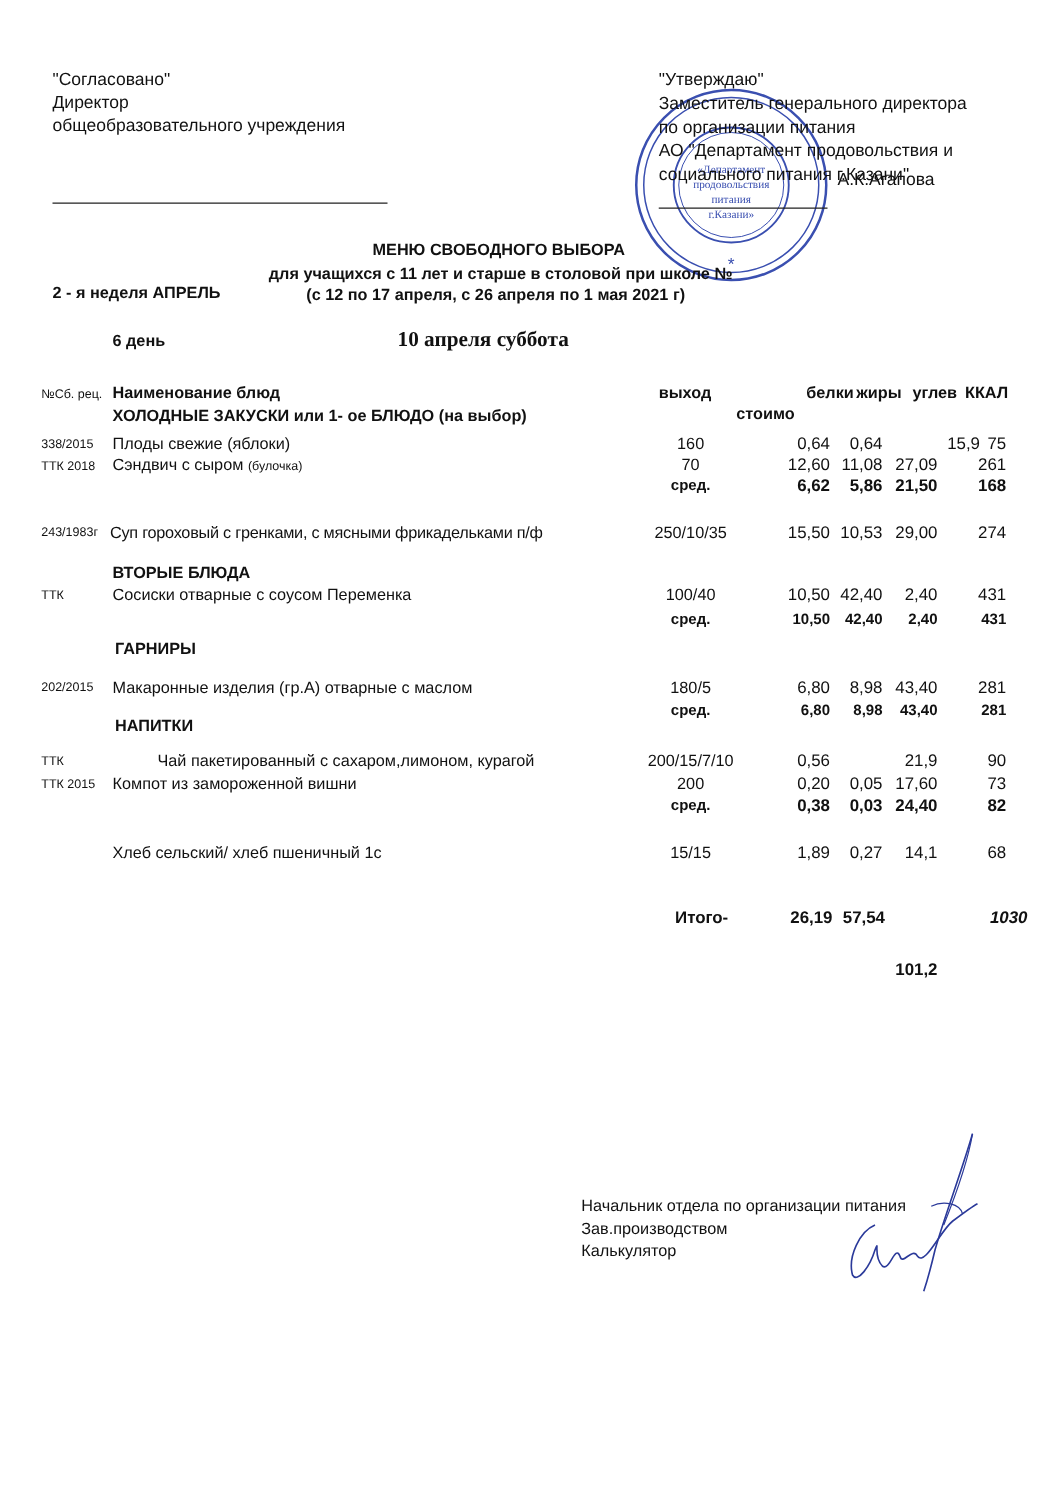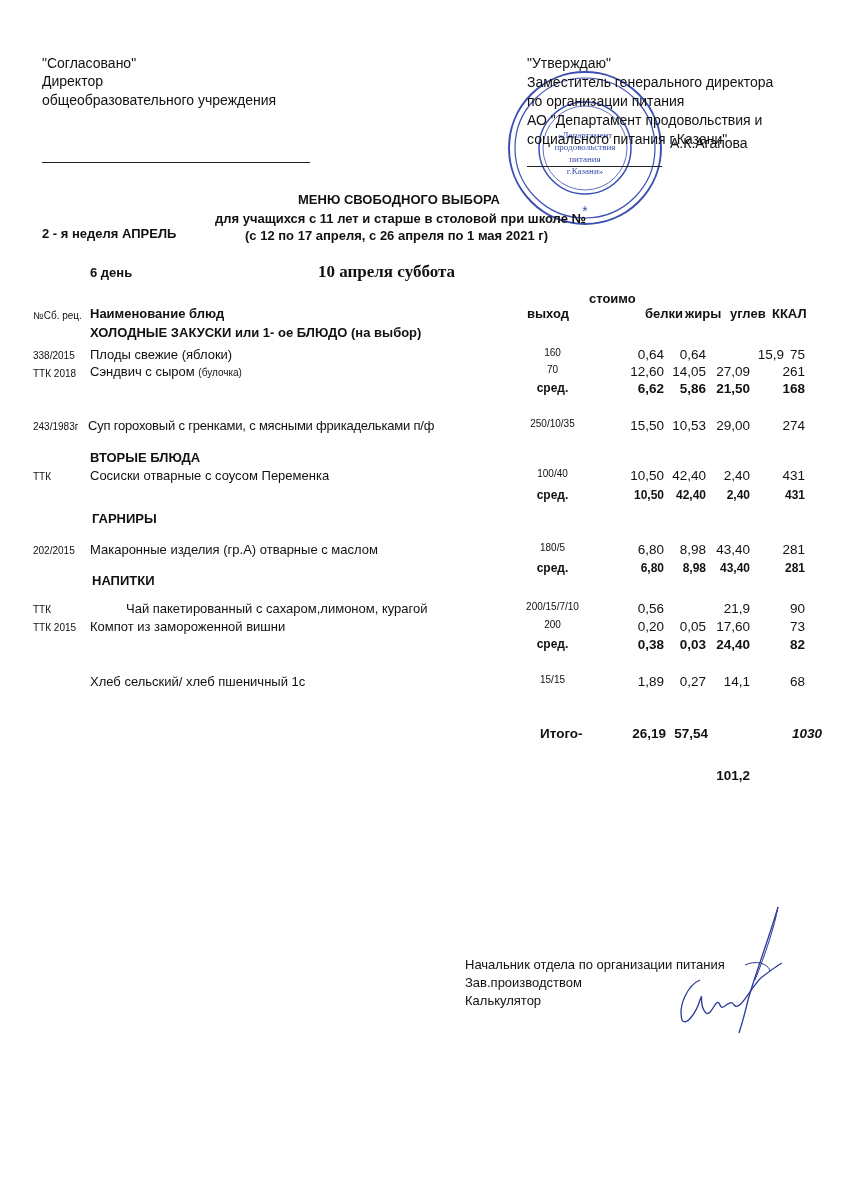--- a/index.html
+++ b/index.html
@@ -5,21 +5,21 @@
   html, body { margin:0; padding:0; background:#fff; }
   body { width:848px; height:1200px; position:relative; overflow:hidden;
          font-family:"Liberation Sans", sans-serif; color:#111; }
   .abs { position:absolute; white-space:nowrap; }
   .f14 { font-size:14px; line-height:17px; }
   .f13 { font-size:13px; line-height:16px; }
   .small { font-size:10px; }
   .b { font-weight:bold; }
   .serif { font-family:"Liberation Serif", serif; }
   .num { position:absolute; text-align:right; font-size:13.5px; }
-  .ctr { position:absolute; text-align:center; font-size:10px; }
+  .ctr { position:absolute; text-align:center; font-size:13px; }
   .stamp { position:absolute; left:505px; top:68px; width:160px; height:160px; }
   .sig { position:absolute; left:660px; top:905px; width:130px; height:130px; }
 </style>
 </head>
 <body>
 
 <div class="abs f14" style="left:42px;top:55px;">"Согласовано"</div>
 <div class="abs f14" style="left:42px;top:73px;">Директор</div>
 <div class="abs f14" style="left:42px;top:92px;">общеобразовательного учреждения</div>
 <div class="abs" style="left:42px;top:162px;width:268px;border-top:1px solid #222;"></div>
@@ -47,21 +47,21 @@
 <div class="abs f13 b" style="left:298px;top:192px;">МЕНЮ  СВОБОДНОГО  ВЫБОРА</div>
 <div class="abs f13 b" style="left:215px;top:211px;">для  учащихся с 11 лет и старше  в  столовой при школе   №</div>
 <div class="abs f13 b" style="left:42px;top:226px;">2 - я неделя АПРЕЛЬ</div>
 <div class="abs f13 b" style="left:245px;top:228px;">(с 12 по 17 апреля, с 26 апреля по 1 мая 2021 г)</div>
 <div class="abs f13 b" style="left:90px;top:265px;">6 день</div>
 <div class="abs serif b" style="left:318px;top:262px;font-size:17px;">10 апреля суббота</div>
 
 <div class="abs small" style="left:33px;top:310px;">№Сб. рец.</div>
 <div class="abs f13 b" style="left:90px;top:306px;">Наименование  блюд</div>
 <div class="abs f13 b" style="left:527px;top:306px;">выход</div>
-<div class="abs f13 b" style="left:589px;top:291px;">стоимо</div>
+<div class="abs f13 b" style="left:589px;top:323px;">стоимо</div>
 <div class="abs f13 b" style="left:645px;top:306px;">белки</div>
 <div class="abs f13 b" style="left:685px;top:306px;">жиры</div>
 <div class="abs f13 b" style="left:730px;top:306px;">углев</div>
 <div class="abs f13 b" style="left:772px;top:306px;">ККАЛ</div>
 
 <div class="abs f13 b" style="left:90px;top:325px;">ХОЛОДНЫЕ  ЗАКУСКИ  или 1- ое БЛЮДО (на выбор)</div>
 
 <div>
   <div class="abs small" style="left:33px;top:350px;">338/2015</div>
   <div class="abs f13" style="left:90px;top:347px;">Плоды свежие (яблоки)</div>
@@ -70,21 +70,21 @@
   <div class="num" style="left:660px;width:46px;top:347px;">0,64</div>
   <div class="num" style="left:705px;width:45px;top:347px;margin-left:34px;">15,9</div>
   <div class="num" style="left:760px;width:45px;top:347px;">75</div>
 </div>
 
 <div>
   <div class="abs small" style="left:33px;top:368px;">ТТК 2018</div>
   <div class="abs f13" style="left:90px;top:364px;"><span>Сэндвич с сыром </span><span class="small">(булочка)</span></div>
   <div class="ctr" style="left:520px;width:65px;top:364px;">70</div>
   <div class="num" style="left:620px;width:44px;top:364px;">12,60</div>
-  <div class="num" style="left:660px;width:46px;top:364px;">14,05</div>
+  <div class="num" style="left:660px;width:46px;top:364px;">11,08</div>
   <div class="num" style="left:705px;width:45px;top:364px;">27,09</div>
   <div class="num" style="left:760px;width:45px;top:364px;">261</div>
 </div>
 
 <div class="b">
   <div class="ctr b" style="left:520px;width:65px;top:381px;font-size:12px;">сред.</div>
   <div class="num b" style="left:620px;width:44px;top:381px;">6,62</div>
   <div class="num b" style="left:660px;width:46px;top:381px;">5,86</div>
   <div class="num b" style="left:705px;width:45px;top:381px;">21,50</div>
   <div class="num b" style="left:760px;width:45px;top:381px;">168</div>

